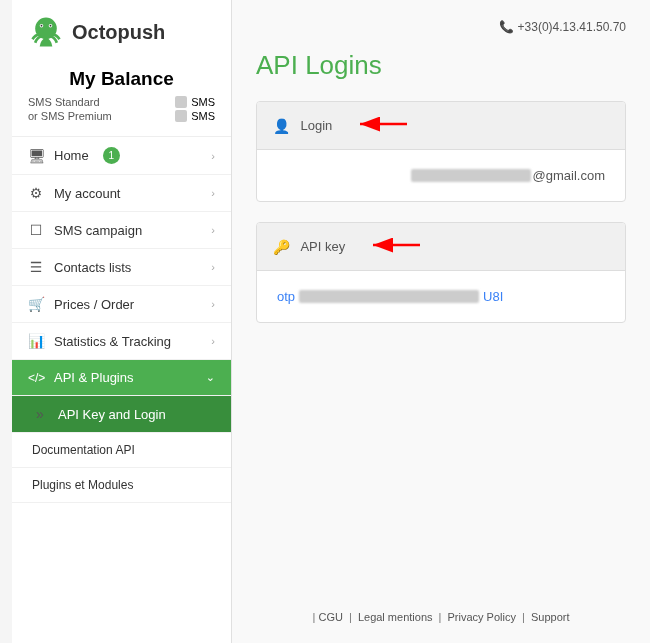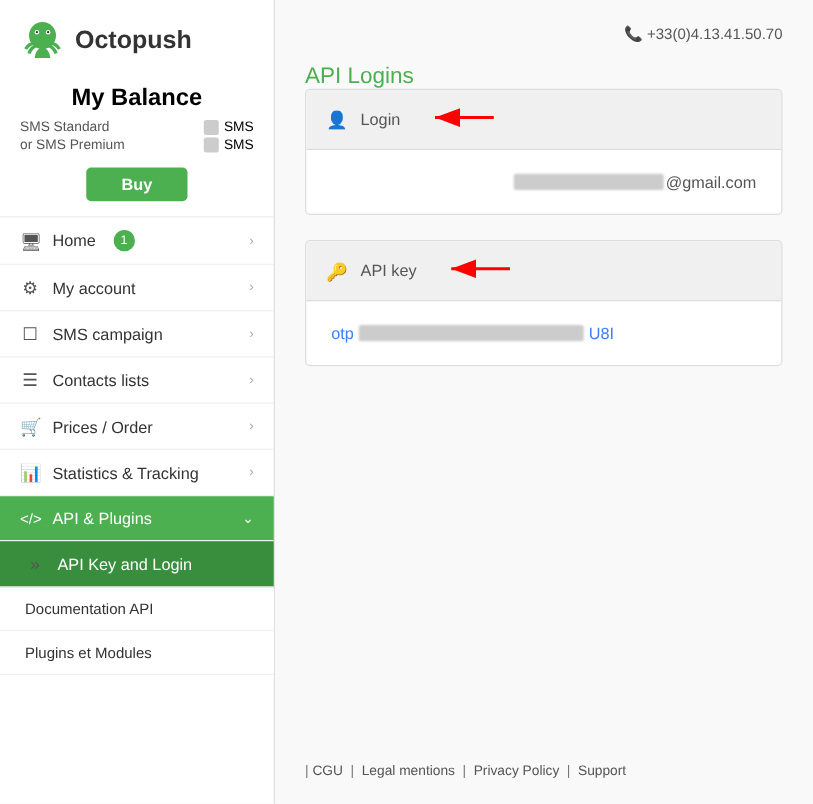--- a/index.html
+++ b/index.html
@@ -14,20 +14,21 @@
 
     
     .sidebar {
       width: 220px;
       min-height: 643px;
       background: #fff;
       border-right: 1px solid #e0e0e0;
       display: flex;
       flex-direction: column;
       flex-shrink: 0;
+      margin-left: 12px;
     }
 
     .logo-area {
       padding: 14px 16px 10px 16px;
       display: flex;
       align-items: center;
       gap: 8px;
     }
 
     .logo-text {
@@ -176,22 +177,23 @@
     }
 
     .phone-bar {
       text-align: right;
       font-size: 12px;
       color: #555;
       margin-bottom: 16px;
     }
 
     .page-title {
-      font-size: 18px;
+      font-size: 26px;
       color: #4caf50;
+      margin-bottom: 20px;
       font-weight: normal;
     }
 
     .card {
       background: #fff;
       border: 1px solid #ddd;
       border-radius: 4px;
       margin-bottom: 20px;
       overflow: hidden;
     }
@@ -249,21 +251,21 @@
 
     .api-value {
       font-size: 13px;
       color: #3b82f6;
       display: flex;
       align-items: center;
     }
 
     .footer-links {
       margin-top: auto;
-      text-align: left;
+      text-align: center;
       font-size: 11px;
       color: #777;
       padding-top: 20px;
     }
 
     .footer-links a {
       color: #555;
       text-decoration: none;
     }
 
@@ -307,21 +309,20 @@
         <span>SMS</span>
       </span>
     </div>
     <div class="balance-row">
       <span class="balance-label">or SMS Premium</span>
       <span class="balance-value">
         <span class="sms-dot"></span>
         <span>SMS</span>
       </span>
     </div>
-    <button class="buy-btn">Buy</button>
   </div>
 
   <nav>
 
     <div class="nav-item">
       <div class="nav-item-left">
         <span class="nav-icon">🖥</span>
         <span>Home</span>
         <span class="nav-badge">1</span>
       </div>

